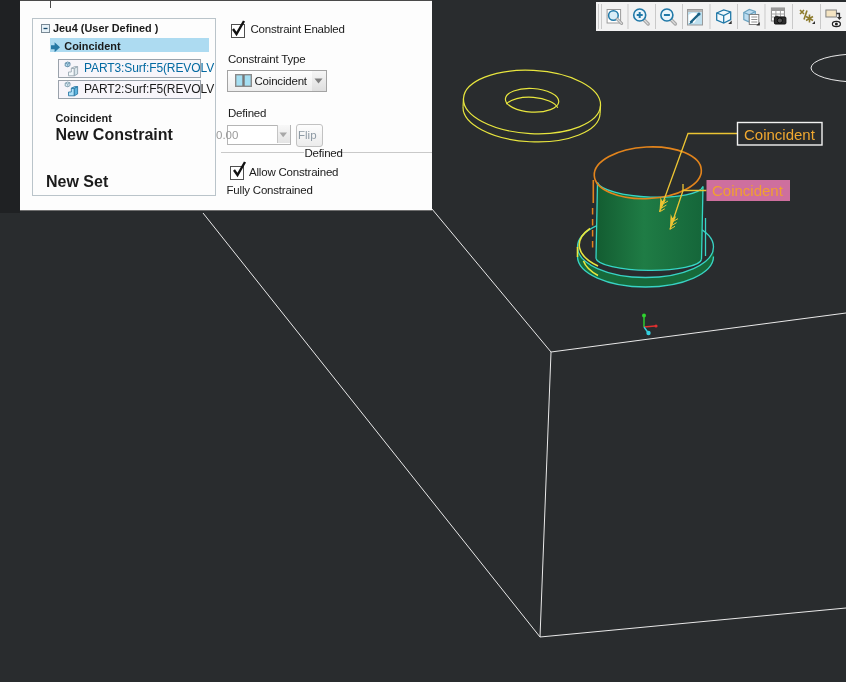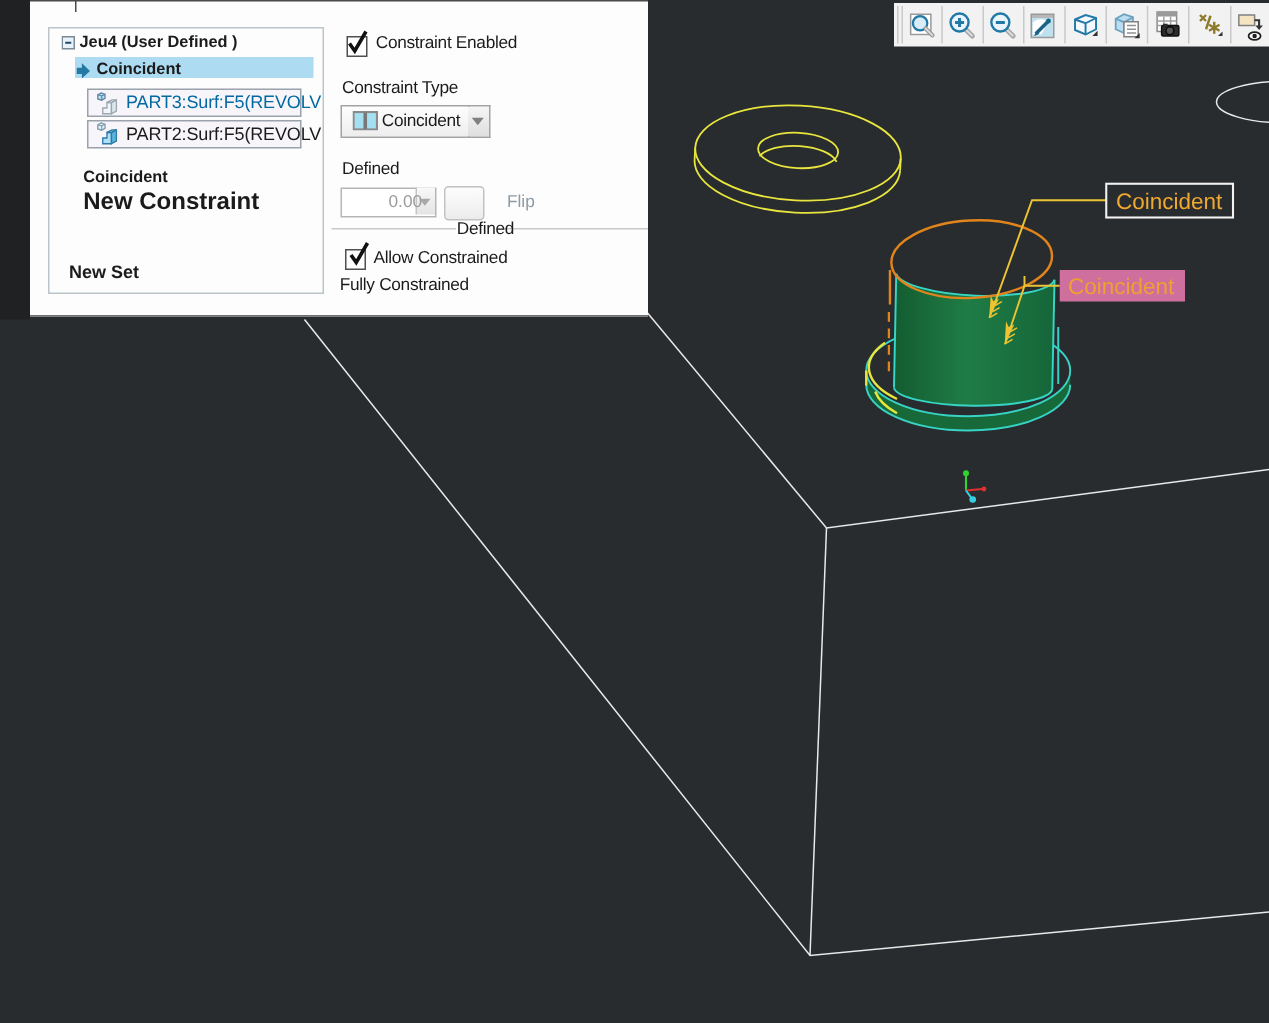--- a/index.html
+++ b/index.html
@@ -203,21 +203,21 @@
       <path d="M 4.5 14.8 L 4.5 11 L 7.3 11 L 7.3 7.3 L 10.3 7.3 L 10.3 14.8 Z" fill="#aee0f8" stroke="#2e7ba6" stroke-width="0.9"></path>
       <path d="M 10.3 7.3 L 13.6 5.6 L 13.6 13 L 10.3 14.8 Z" fill="#5cb3dd" stroke="#2e7ba6" stroke-width="0.9"></path>
       <path d="M 7.3 7.3 L 10.6 5.6 L 13.6 5.6 L 10.3 7.3 Z" fill="#8fcdec" stroke="#2e7ba6" stroke-width="0.9"></path>
       <path d="M 1.2 2.2 L 3.4 1 L 6 1.8 L 6 4.6 L 3.8 5.8 L 1.2 5 Z" fill="#e4f2fa" stroke="#7f9dae" stroke-width="0.9"></path>
       <path d="M 1.2 2.2 L 3.8 3 L 3.8 5.8 M 3.8 3 L 6 1.8" fill="none" stroke="#7f9dae" stroke-width="0.8"></path>
     </svg>
     <div class="abs" style="left:64px;top:62.4px;font-size:12px;line-height:12px;letter-spacing:-0.1px;color:#0369a1;white-space:nowrap;">PART3:Surf:F5(REVOLV</div>
     <div class="abs" style="left:64px;top:82.9px;font-size:12px;line-height:12px;letter-spacing:-0.1px;color:#1b1b1b;white-space:nowrap;">PART2:Surf:F5(REVOLV</div>
     <div class="abs t12" style="left:35.5px;top:113.4px;font-size:10.9px;">Coincident</div>
     <div class="abs t12" style="left:35.5px;top:129.3px;font-size:16px;">New Constraint</div>
-    <div class="abs t12" style="left:26px;top:176px;font-size:12px;">New Set</div>
+    <div class="abs t12" style="left:26px;top:176px;font-size:16px;">New Set</div>
 
     <div class="abs cb" style="left:210.5px;top:24px"></div>
     <svg class="abs" style="left:210px;top:16px" width="26" height="24" viewBox="0 0 26 24">
       <path d="M 3 13 L 6.5 18 L 14 5" fill="none" stroke="#111" stroke-width="2.4"></path>
     </svg>
     <div class="abs t13" style="left:230.5px;top:23.2px">Constraint Enabled</div>
     <div class="abs t13" style="left:208px;top:52.5px">Constraint Type</div>
 
     <div class="abs" style="left:207px;top:70px;width:83.5px;height:20px;border:1px solid #a3a3a3;background:linear-gradient(#fefefe,#ededed);"></div>
     <div class="abs" style="left:291.5px;top:70px;width:14px;height:20px;border-top:1px solid #a3a3a3;border-bottom:1px solid #a3a3a3;border-right:1px solid #a3a3a3;background:linear-gradient(#f6f6f6,#dedede);"></div>
@@ -229,24 +229,24 @@
       <path d="M 8.5 1 V 12" stroke="#787878" stroke-width="2.4"></path>
     </svg>
     <div class="abs t13" style="left:234.5px;top:74.5px">Coincident</div>
     <div class="abs t13" style="left:208px;top:107.1px">Defined</div>
 
     <div class="abs" style="left:207px;top:124.5px;width:62px;height:18px;border:1px solid #b5b5b5;background:#fff;"></div>
     <div class="abs" style="left:256.5px;top:124.5px;width:12.5px;height:18px;border-left:1px solid #c5c5c5;background:linear-gradient(#f8f8f8,#e4e4e4);"></div>
     <svg class="abs" style="left:259px;top:131.5px" width="9" height="6" viewBox="0 0 9 6">
       <path d="M 0.5 0.5 H 8 L 4.2 5.2 Z" fill="#a8a8a8"></path>
     </svg>
-    <div class="abs" style="left:196px;top:128.5px;font-size:11.5px;line-height:12px;color:#9b9b9b;margin-left:43px;">0.00</div>
+    <div class="abs" style="left:196px;top:128.5px;font-size:11.5px;line-height:12px;color:#9b9b9b;">0.00</div>
 
     <div class="abs" style="left:275.5px;top:124px;width:25.5px;height:20.5px;border:1px solid #c2c2c2;border-radius:3px;background:linear-gradient(#fdfdfd,#ececec);"></div>
-    <div class="abs" style="left:278px;top:129px;font-size:11.5px;line-height:12px;color:#8e9aa4;margin-left:40px;">Flip</div>
+    <div class="abs" style="left:278px;top:129px;font-size:11.5px;line-height:12px;color:#8e9aa4;">Flip</div>
 
     <div class="abs" style="left:201px;top:151.5px;width:83px;height:1px;background:#c9c9c9;"></div>
     <div class="abs" style="left:316px;top:151.5px;width:96px;height:1px;background:#c9c9c9;"></div>
     <div class="abs t13" style="left:284.5px;top:147px">Defined</div>
 
     <div class="abs cb" style="left:210px;top:165.5px"></div>
     <svg class="abs" style="left:210.5px;top:157px" width="26" height="24" viewBox="0 0 26 24">
       <path d="M 3 13 L 6.5 18 L 14 5" fill="none" stroke="#111" stroke-width="2.4"></path>
     </svg>
     <div class="abs t13" style="left:229px;top:165.8px">Allow Constrained</div>

